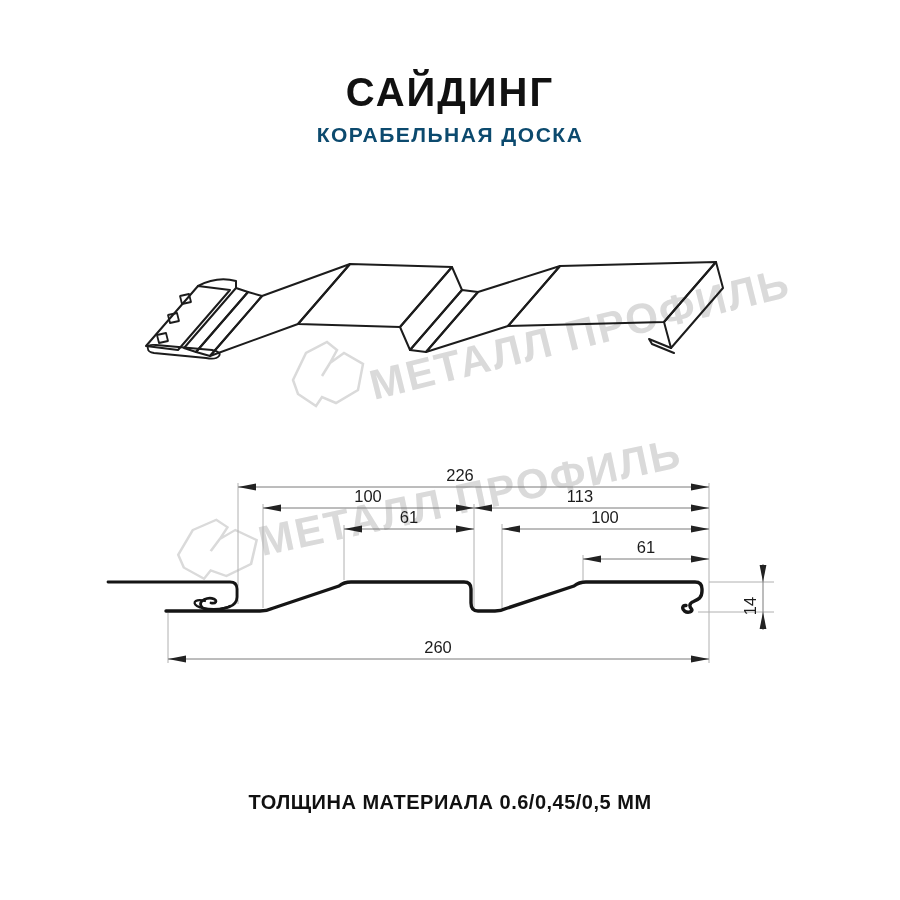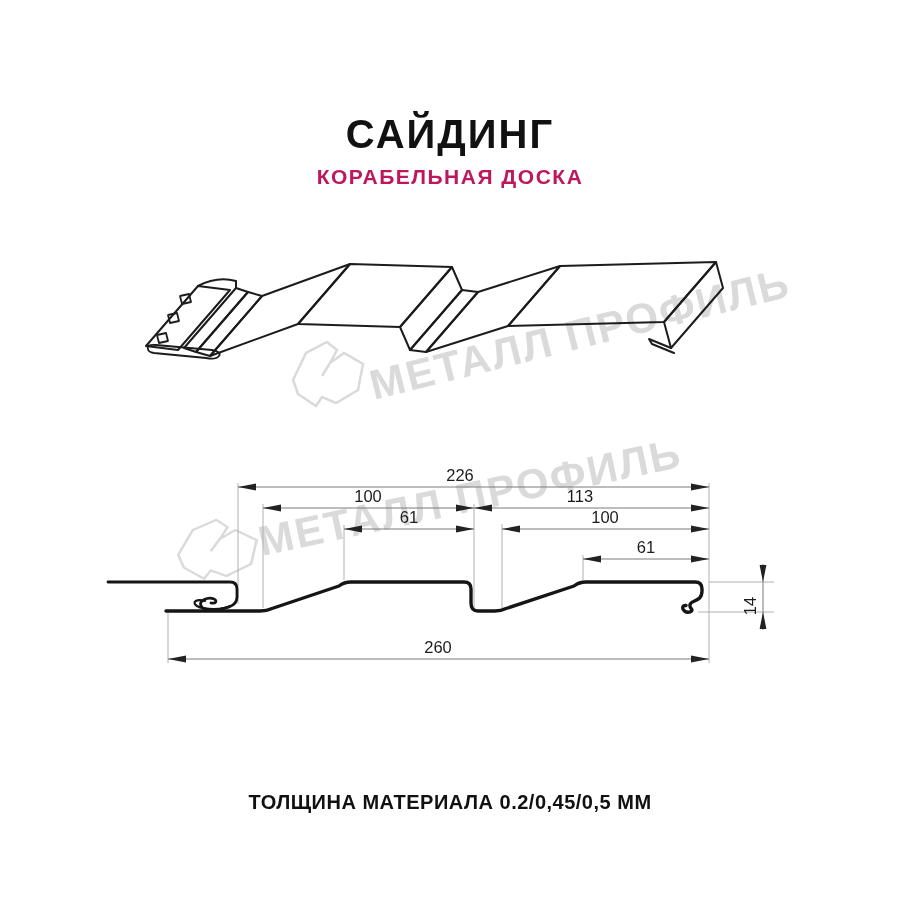--- a/index.html
+++ b/index.html
@@ -1,20 +1,20 @@
 <!DOCTYPE html>
 <html><head>
 <meta charset="utf-8">
 <style>
   html,body{margin:0;padding:0;background:#ffffff;}
   .page{position:relative;width:900px;height:900px;background:#fff;overflow:hidden;
         font-family:"Liberation Sans",sans-serif;color:#111;}
-  .title-block{position:absolute;top:70px;left:0;width:900px;text-align:center;margin-top:42px;}
+  .title-block{position:absolute;top:70px;left:0;width:900px;text-align:center;}
   .title-main{font-size:40px;font-weight:bold;letter-spacing:2px;color:#111;line-height:1.1;}
-  .title-sub{font-size:21px;font-weight:600;letter-spacing:1.5px;margin-top:9px;color:#be185d;}
+  .title-sub{font-size:21px;font-weight:600;letter-spacing:1.5px;margin-top:9px;color:#0c4a6e;}
   .title-code{font-size:16px;font-weight:400;letter-spacing:1px;margin-top:7px;color:#111;}
   .thickness-note{position:absolute;top:791px;left:0;width:900px;text-align:center;
                   font-size:20px;font-weight:600;letter-spacing:0.5px;color:#111;}
   svg{position:absolute;top:0;left:0;}
   .wm-text{font-family:"Liberation Sans",sans-serif;font-weight:bold;font-size:42px;
            letter-spacing:2px;fill:#dadada;}
   .dim-text{font-family:"Liberation Sans",sans-serif;font-size:16.5px;fill:#1c1c1c;}
 </style>
 </head>
 <body>
@@ -128,15 +128,15 @@
 
       <g stroke="#151515" fill="none" stroke-linecap="round" stroke-linejoin="round">
         <path d="M108,582 L230,582 Q237,582 237,589 L237,597 Q237,604 229,607 C219,610.5 204,611.5 201,606 C198.5,600.5 208,596.5 214,599 C217.5,600.5 216,604 211,603" stroke-width="2.8"></path>
         <path d="M205,601 C197,598.5 191,602 197,606 C204,610 224,610 230,606" stroke-width="2.2"></path>
       </g>
 
       <path d="M166,611 L260,611 Q267,611 272,608.5 L339,586 Q344,582 351,582 L464,582 Q471,582 471,589 L471,603 Q471,611 478,611 L495,611 Q501,611 506,608.5 L574,586 Q579,582 586,582 L695,582 Q702,582 702,589 L702,591 C702,598 698,599.5 693.5,601.5 C688.5,603.5 689.5,607 691.5,609 C693.5,611.5 688,613.5 684.5,611 C681.5,608.5 682.5,605 686,605.5" fill="none" stroke="#151515" stroke-width="3.4" stroke-linecap="round" stroke-linejoin="round"></path>
     </g>
   </svg>
 
-  <div class="thickness-note">ТОЛЩИНА МАТЕРИАЛА 0.2/0,45/0,5 ММ</div>
+  <div class="thickness-note">ТОЛЩИНА МАТЕРИАЛА 0.6/0,45/0,5 ММ</div>
 
 </div>
 
 </body></html>

